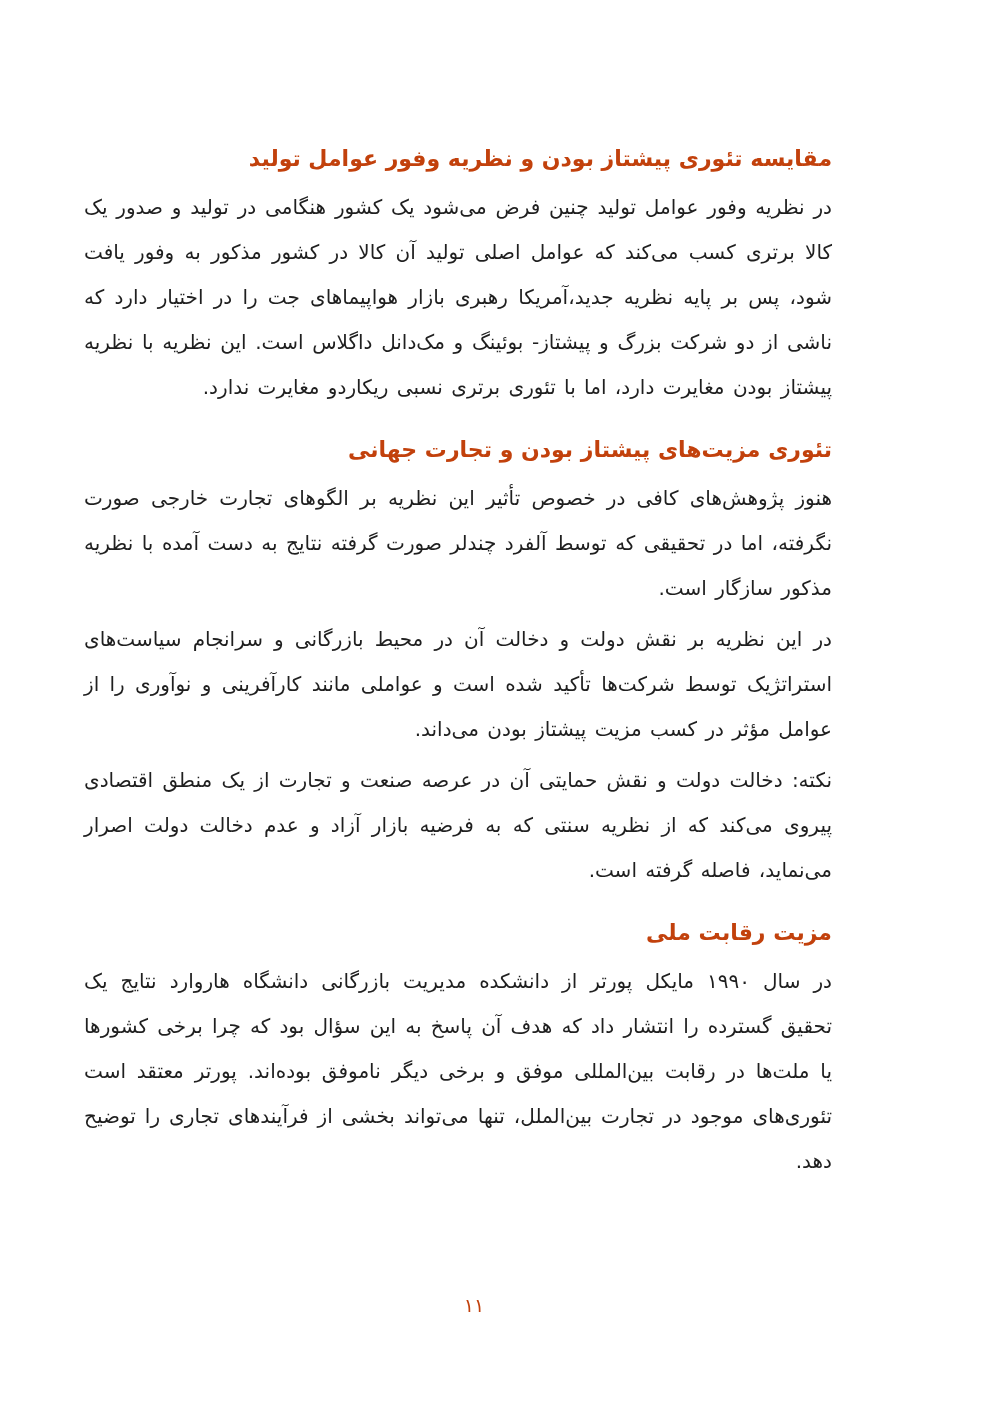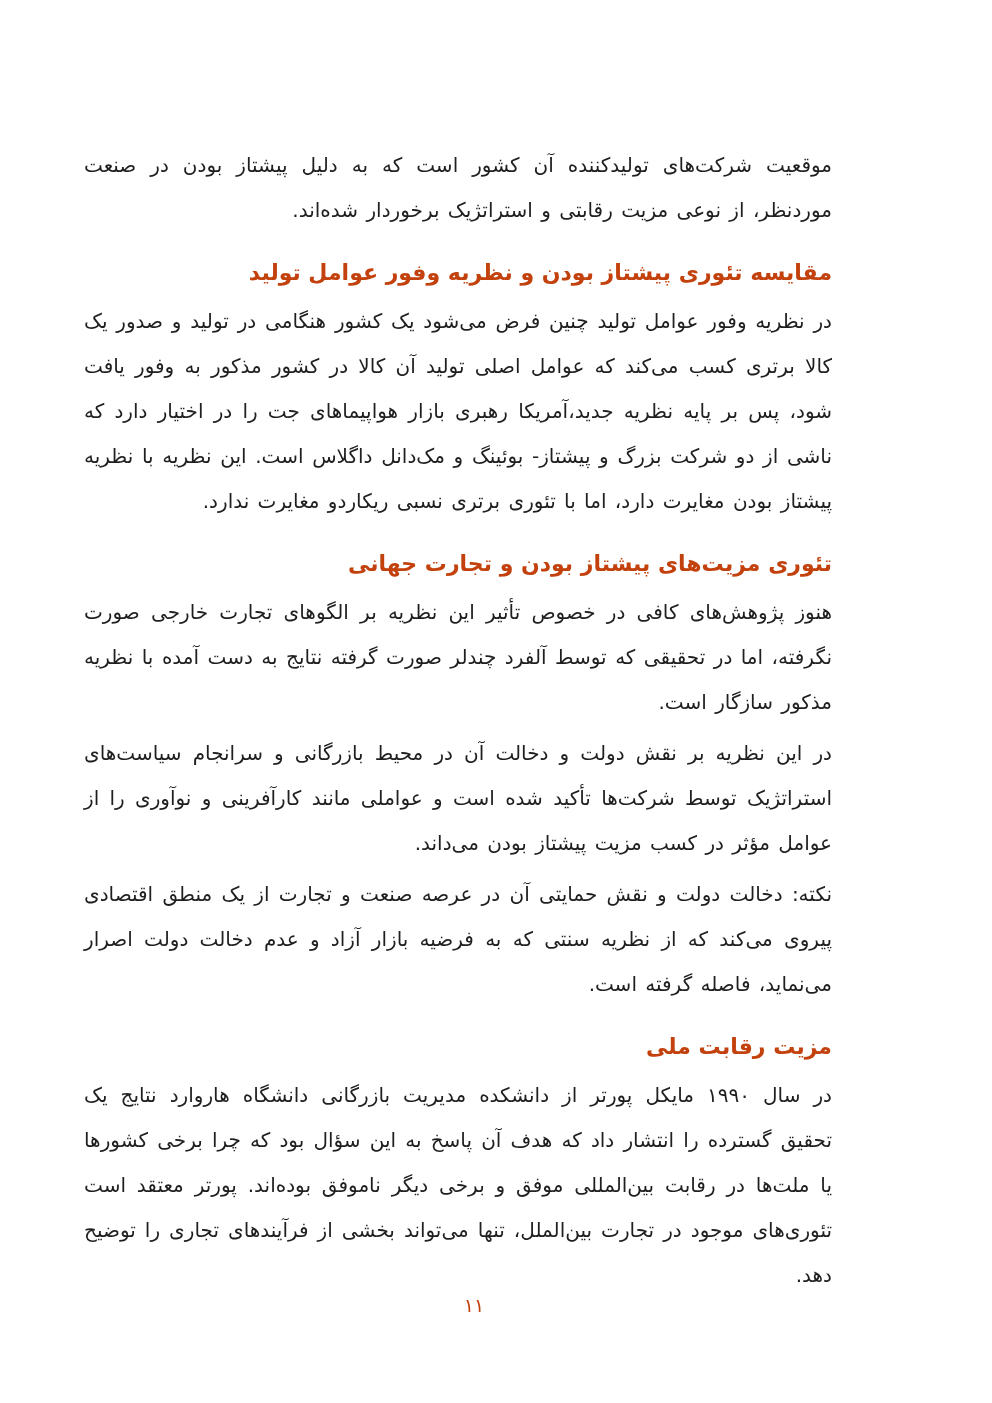--- a/index.html
+++ b/index.html
@@ -53,21 +53,20 @@
     direction: rtl;
   }
 </style>
 </head>
 <body>
 
 <div class="page">
 
   <main class="text-block">
 
-    <p>موقعیت شرکت‌های تولیدکننده آن کشور است که به دلیل پیشتاز بودن در صنعت موردنظر، از نوعی مزیت رقابتی و استراتژیک برخوردار شده‌اند.</p>
 
     <h2>مقایسه تئوری پیشتاز بودن و نظریه وفور عوامل تولید</h2>
 
     <p>در نظریه وفور عوامل تولید چنین فرض می‌شود یک کشور هنگامی در تولید و صدور یک کالا برتری کسب می‌کند که عوامل اصلی تولید آن کالا در کشور مذکور به وفور یافت شود، پس بر پایه نظریه جدید،آمریکا رهبری بازار هواپیماهای جت را در اختیار دارد که ناشی از دو شرکت بزرگ و پیشتاز- بوئینگ و مک‌دانل داگلاس است. این نظریه با نظریه پیشتاز بودن مغایرت دارد، اما با تئوری برتری نسبی ریکاردو مغایرت ندارد.</p>
 
 
     <h2>تئوری مزیت‌های پیشتاز بودن و تجارت جهانی</h2>
 
     <p>هنوز پژوهش‌های کافی در خصوص تأثیر این نظریه بر الگوهای تجارت خارجی صورت نگرفته، اما در تحقیقی که توسط آلفرد چندلر صورت گرفته نتایج به دست آمده با نظریه مذکور سازگار است.</p>
 

